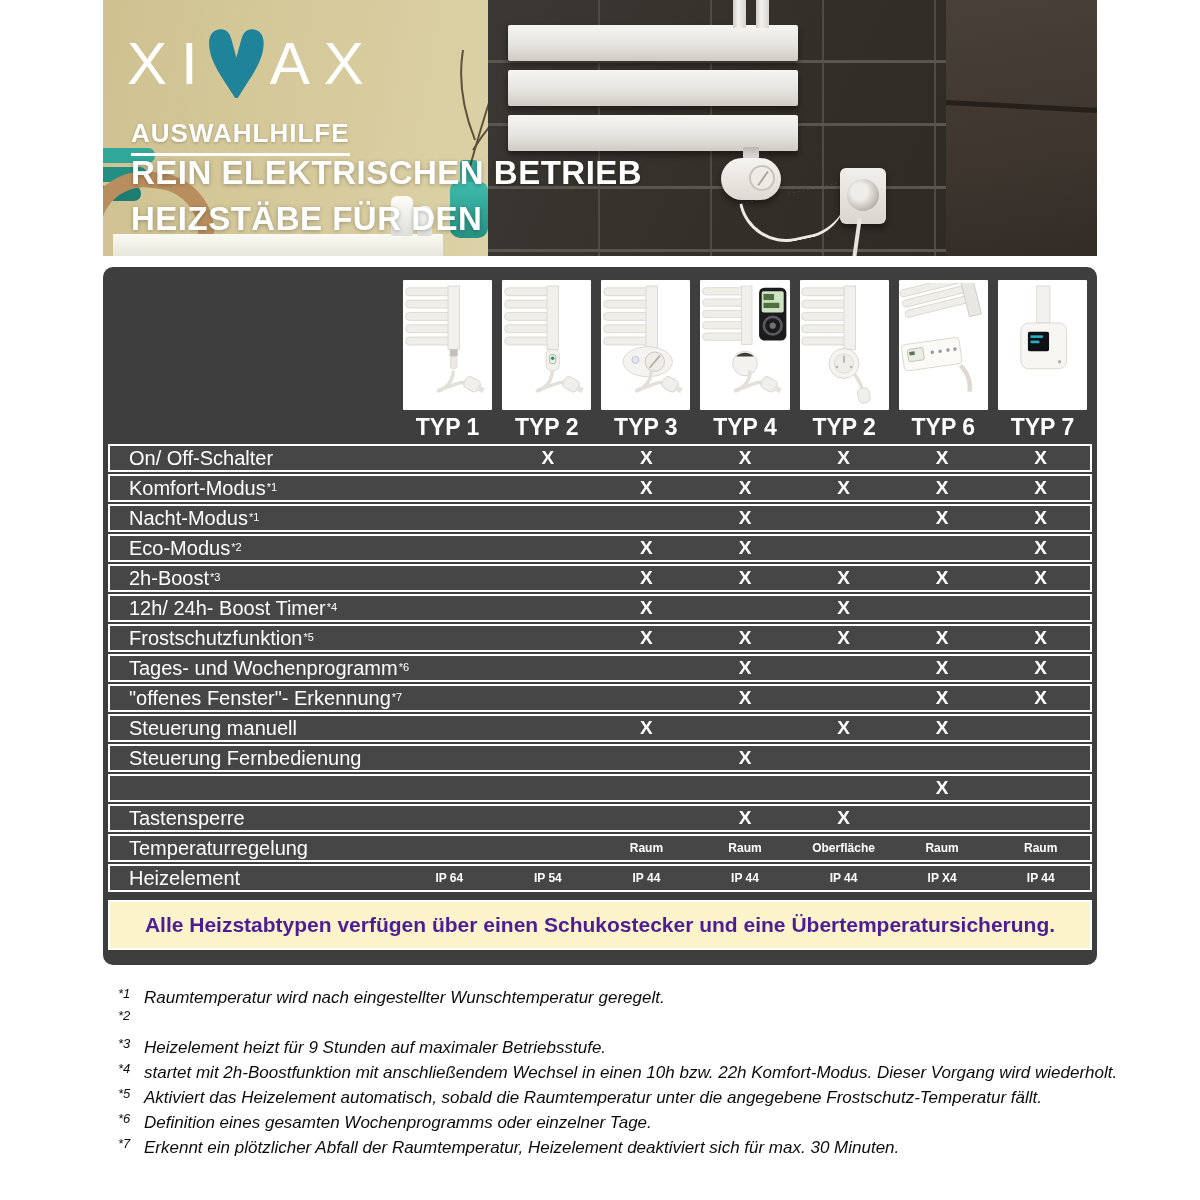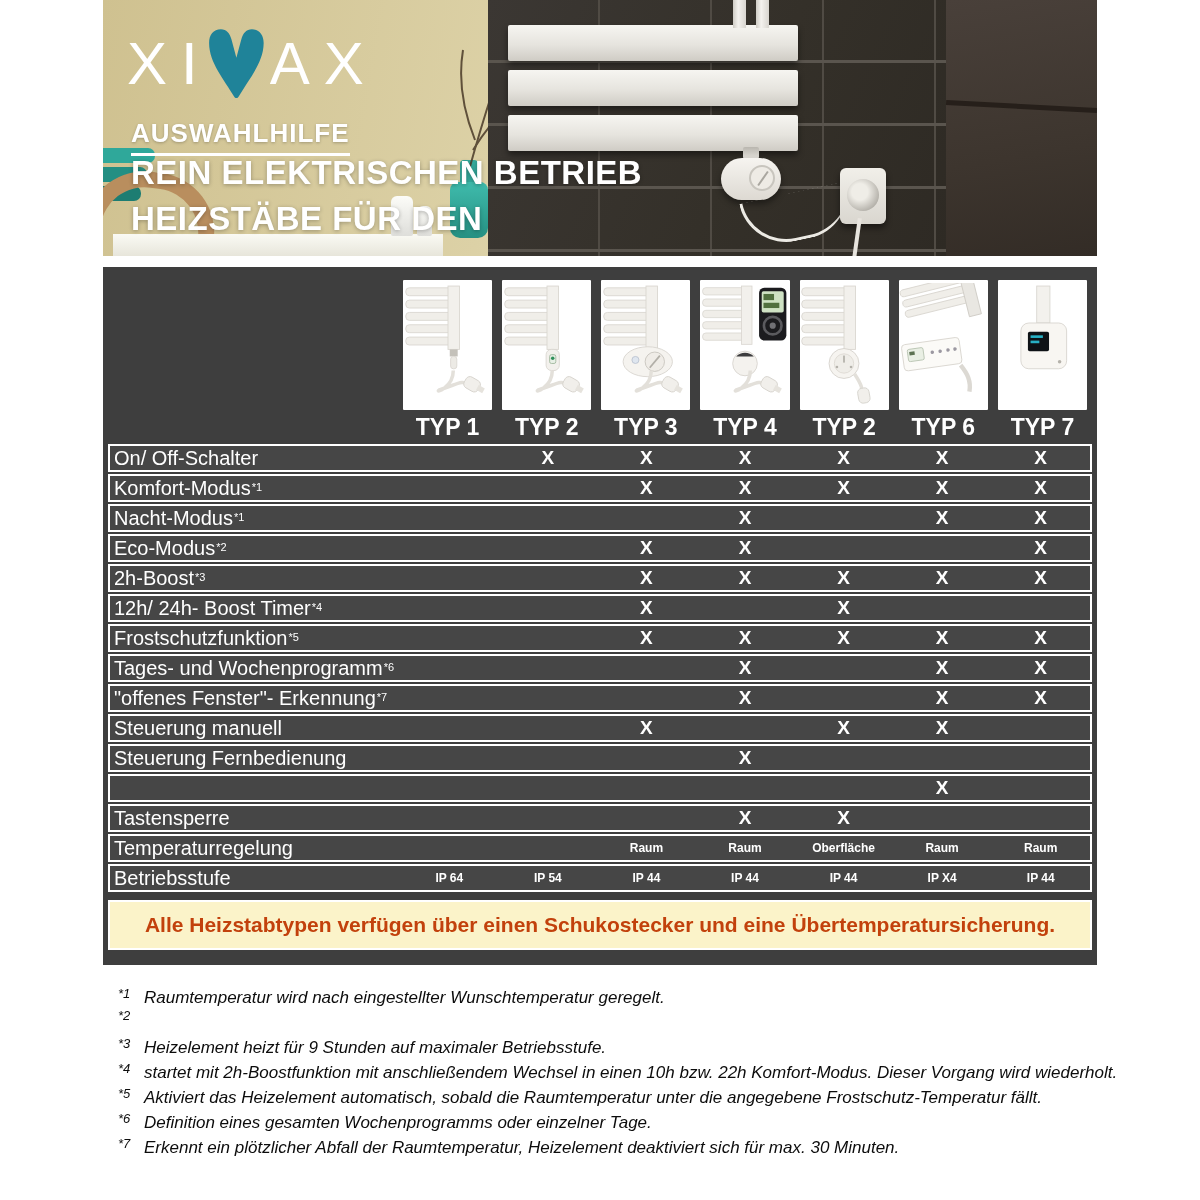--- a/index.html
+++ b/index.html
@@ -40,31 +40,31 @@
 
   .logo { position:absolute; left:24px; top:24px; display:flex; align-items:center; color:#fff; }
   .logo-letters { font-size:60px; letter-spacing:14px; font-weight:400; line-height:80px; }
   .logo-m { width:62px; height:78px; margin:0 2px 0 -6px; }
   .eyebrow { position:absolute; left:28px; top:112px; color:#fff; font-size:26px; font-weight:bold; letter-spacing:1px;
              border-bottom:3px solid #fff; padding-bottom:4px; text-shadow:0 1px 3px rgba(0,0,0,.25);margin-top:6px; }
   .hero-title { position:absolute; left:28px; top:150px; color:#fff; font-size:33px; font-weight:bold; line-height:46px;
              letter-spacing:.5px; text-shadow:0 1px 4px rgba(0,0,0,.3); }
 
   
-  .panel { position:absolute; left:103px; top:267px; width:994px; height:698px; background:#3e3e3e; padding:13px 5px 0 5px; }
+  .panel { position:absolute; left:103px; top:267px; width:994px; height:698px; background:#3e3e3e; padding:13px 5px 0 5px;border-radius:10px; }
   .grid-row { display:grid; grid-template-columns:290px repeat(7,1fr); }
   .photo-cell { height:130px; margin:0 5px; background:#fff; border-radius:1px; display:flex; align-items:center; justify-content:center; overflow:hidden; }
   .typ-label { height:34px; display:flex; align-items:center; justify-content:center; color:#fff; font-size:23px; font-weight:bold; }
   .feature-row { height:28px; margin-bottom:2px; background:#464646; border:2px solid #fff; align-items:center; }
-  .feature-label { color:#fff; font-size:20px; padding-left:4px; white-space:nowrap; display:flex; align-items:baseline; }
+  .feature-label { color:#fff; font-size:20px; padding-left:19px; white-space:nowrap; display:flex; align-items:baseline; }
   .feature-label sup { font-size:11px; margin-left:1px; transform:translateY(-4px); }
   .feature-cell { color:#fff; font-weight:bold; text-align:center; font-size:19px; }
   .feature-cell.small { font-size:12px; }
   .note-bar { height:50px; margin-top:8px; background:#fbf3c9; border:2px solid #fff; display:flex; align-items:center; justify-content:center;
-              color:#c2410c; font-size:21px; font-weight:bold; }
+              color:#4c1d95; font-size:21px; font-weight:bold; }
 
   
   .footnotes { position:absolute; left:118px; top:988px; width:990px; font-style:italic; color:#0c0c0c; font-size:17px; }
   .fn-line { display:flex; align-items:baseline; height:25px; }
   .fn-marker { width:26px; font-size:13px; transform:translateY(-5px); flex:none; }
   .fn-text { white-space:nowrap; }
 </style>
 </head>
 <body>
 
@@ -408,21 +408,21 @@
         <div class="feature-label">Temperaturregelung</div>
         <div class="feature-cell small"></div>
         <div class="feature-cell small"></div>
         <div class="feature-cell small">Raum</div>
         <div class="feature-cell small">Raum</div>
         <div class="feature-cell small">Oberfläche</div>
         <div class="feature-cell small">Raum</div>
         <div class="feature-cell small">Raum</div>
       </div>
       <div class="grid-row feature-row">
-        <div class="feature-label">Betriebsstufe</div>
+        <div class="feature-label">Heizelement</div>
         <div class="feature-cell small">IP 64</div>
         <div class="feature-cell small">IP 54</div>
         <div class="feature-cell small">IP 44</div>
         <div class="feature-cell small">IP 44</div>
         <div class="feature-cell small">IP 44</div>
         <div class="feature-cell small">IP X4</div>
         <div class="feature-cell small">IP 44</div>
       </div>
     </div>
   <div class="note-bar">Alle Heizstabtypen verfügen über einen Schukostecker und eine Übertemperatursicherung.</div>

